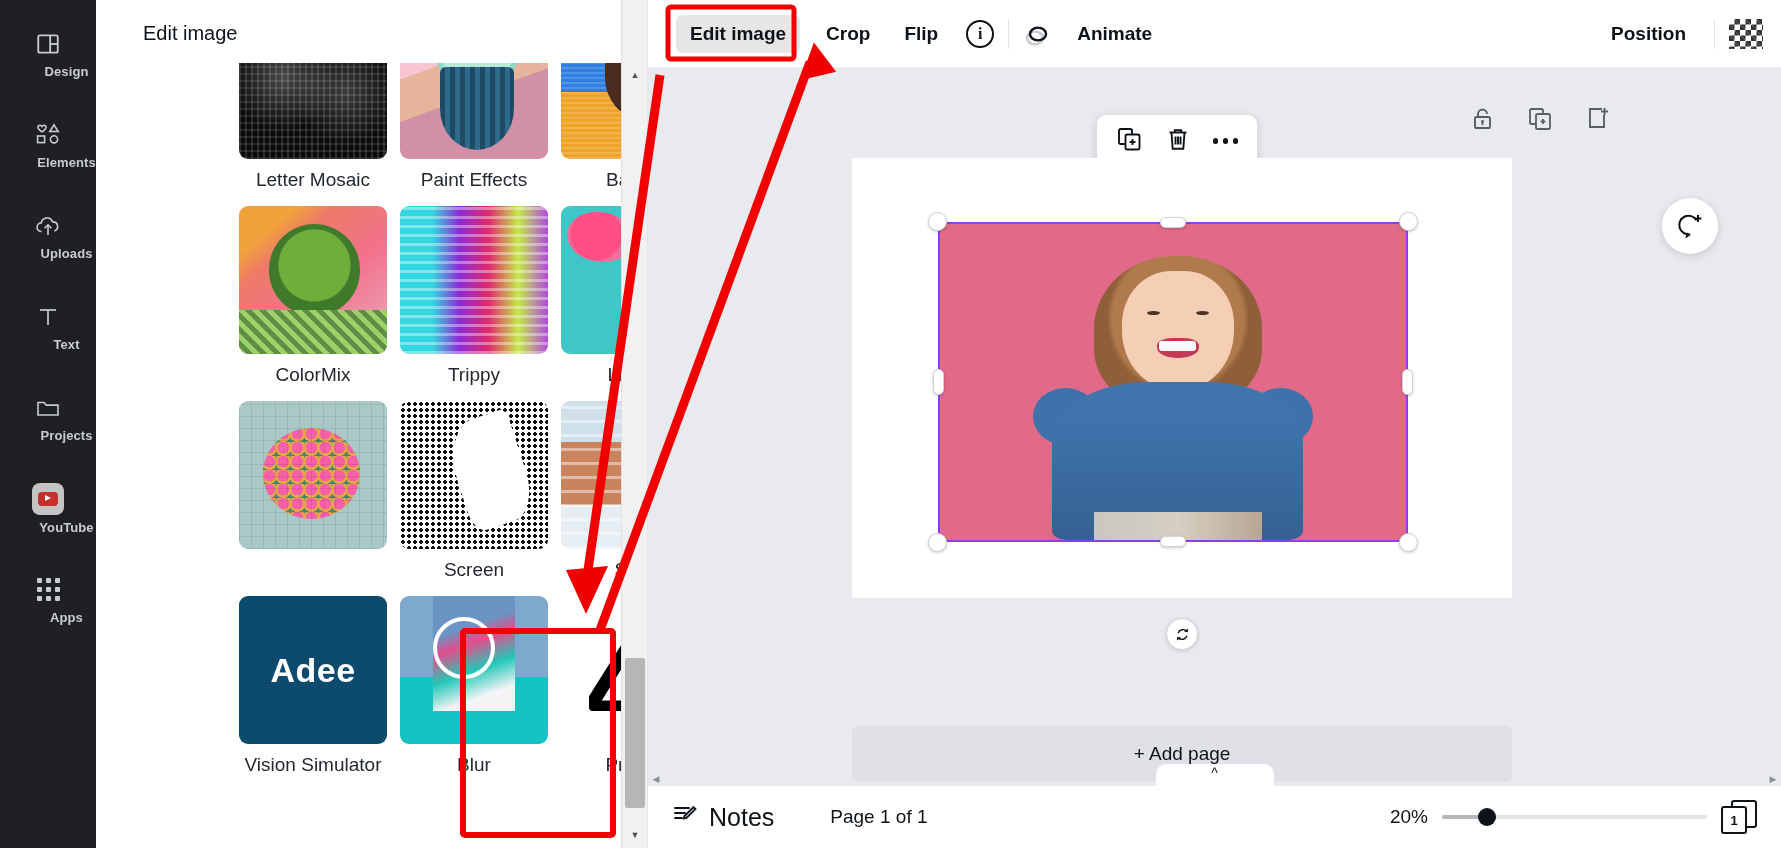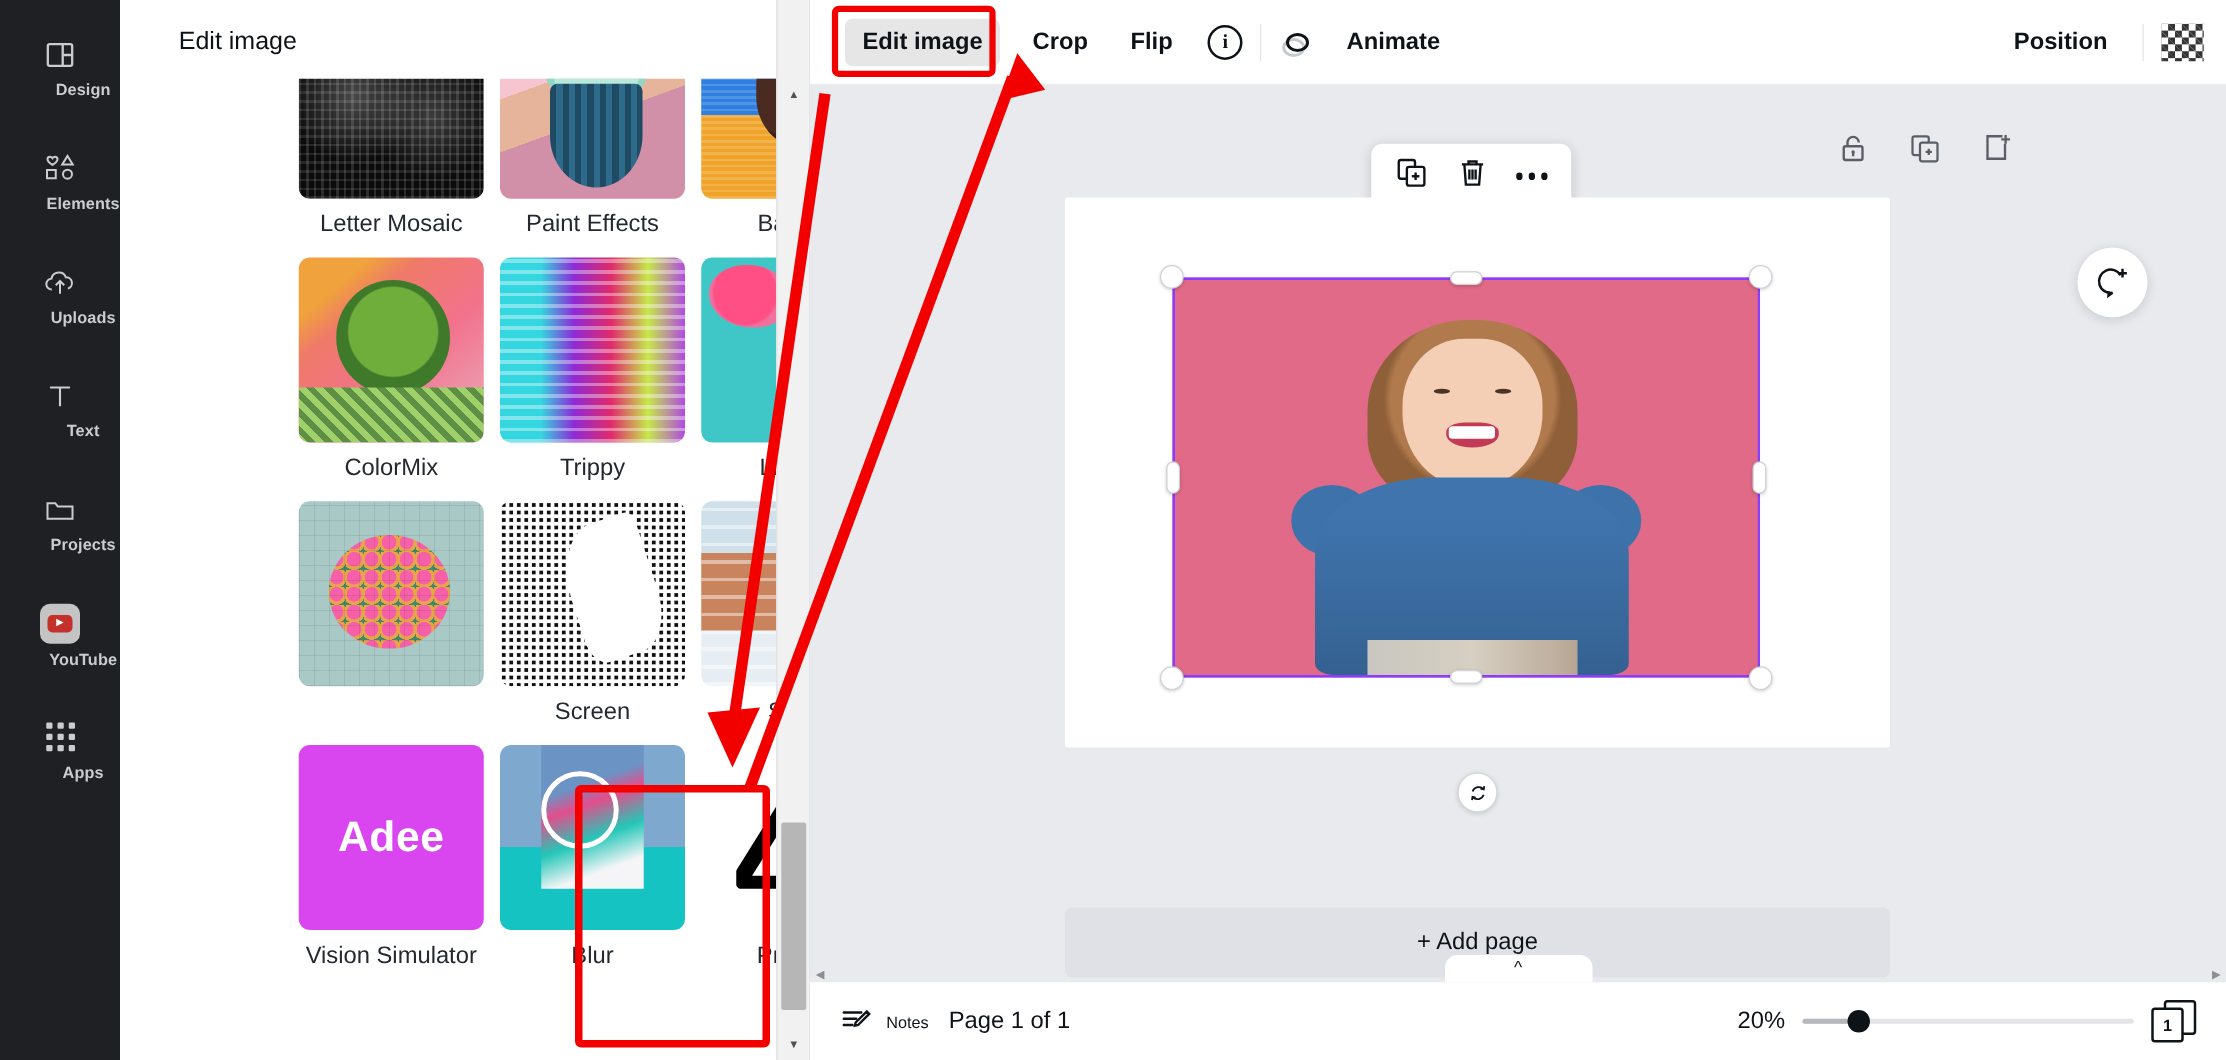--- a/index.html
+++ b/index.html
@@ -194,21 +194,21 @@
   }
   .t-slice::before {
     content:""; position:absolute; inset:0;
     background: repeating-linear-gradient(0deg, rgba(255,255,255,.45) 0 3px, transparent 3px 14px);
   }
   .t-slice::after {
     content:""; position:absolute; left:58%; top:18%; width:30%; height:26%;
     background: #1a2030; border-radius: 3px;
   }
   .t-adee {
-    background: #d946ef; display:flex; align-items:center; justify-content:center;
+    background: #0c4a6e; display:flex; align-items:center; justify-content:center;
   }
   .adee-word {
     color:#fff; font-size:34px; font-weight:700; letter-spacing:.5px;
     font-family:"Liberation Sans", sans-serif;
   }
   .t-blur {
     background: linear-gradient(180deg,#7fa8cf 0 55%, #16c3c3 55% 100%);
     position: relative; overflow: hidden;
   }
   .t-blur .bphoto {
@@ -382,23 +382,23 @@
     font-size:14px; color:#0e1318; padding-top:1px; cursor:pointer;
   }
 
   
   .bottombar {
     position:absolute; left:648px; bottom:0; right:0; height:62px;
     background:#ffffff; display:flex; align-items:center; padding:0 24px;
   }
   .bb-item {
     display:flex; align-items:center; gap:11px;
-    font-size:13px; color:#0e1318; font-weight:500; cursor:pointer;
-  }
-  .bb-page { font-size:19px; color:#0e1318; margin-left:16px; font-weight:500; }
+    font-size:25px; color:#0e1318; font-weight:500; cursor:pointer;
+  }
+  .bb-page { font-size:19px; color:#0e1318; margin-left:56px; font-weight:500; }
   .bb-zoom { margin-left:auto; display:flex; align-items:center; gap:14px; }
   .zoom-val { font-size:19px; color:#0e1318; font-weight:500; }
   .slider { width:265px; height:4px; background:#e3e4e8; border-radius:2px; position:relative; cursor:pointer; }
   .slider .fill { position:absolute; left:0; top:0; height:4px; width:42px; background:#b5b7bc; border-radius:2px; }
   .slider .knob {
     position:absolute; left:36px; top:-7px; width:18px; height:18px;
     border-radius:50%; background:#0e1318;
   }
   .pagecount {
     width:36px; height:34px; position:relative; cursor:pointer;

